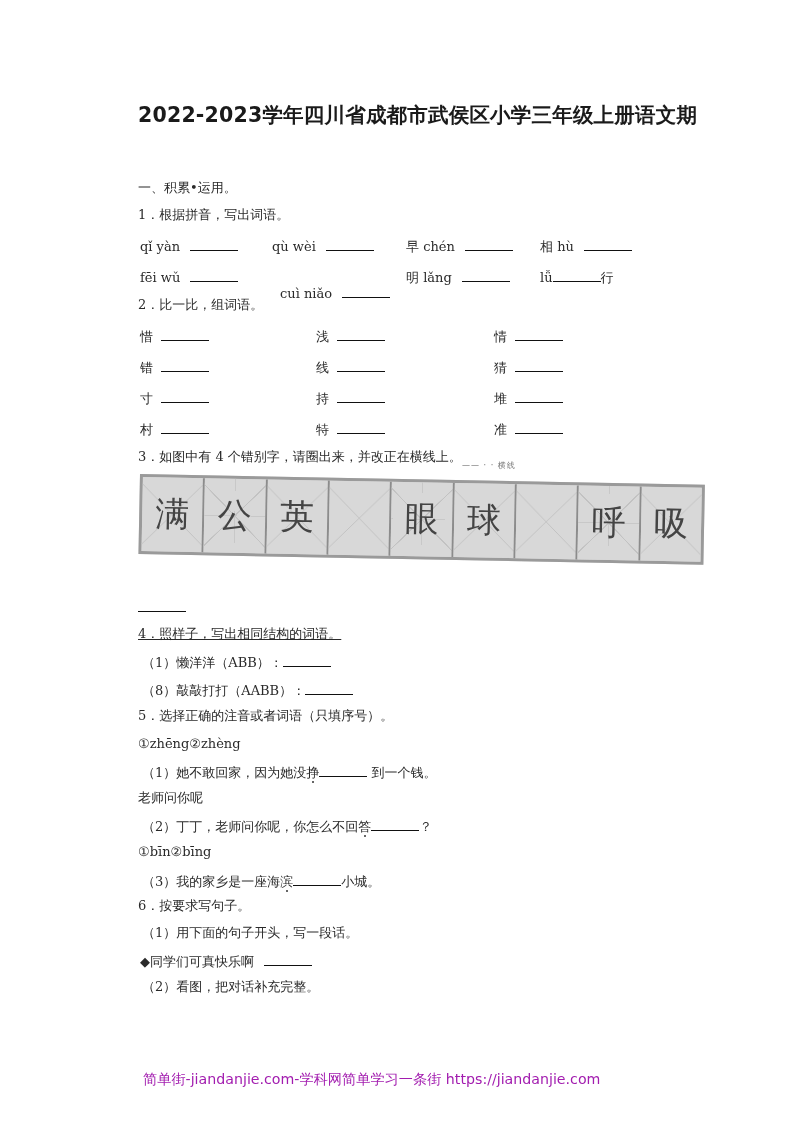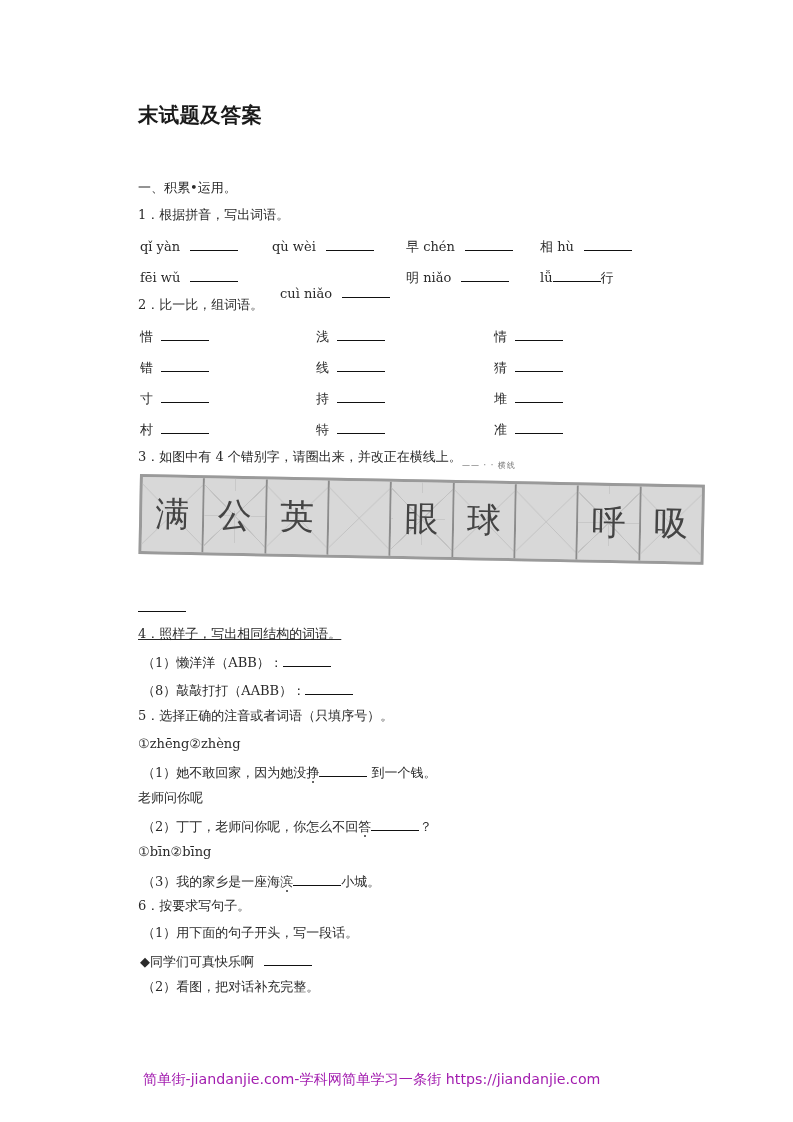--- a/index.html
+++ b/index.html
@@ -56,21 +56,21 @@
       font-family: "DejaVu Sans", "Liberation Sans", sans-serif;
       font-size: 14.2px; color: #a21caf; white-space: nowrap;
     }
   </style>
 </head>
 <body>
 
 <div>
 
   <div class="title">
-    <div>末试题及答案</div>
+    <div>2022-2023学年四川省成都市武侯区小学三年级上册语文期</div>
   </div>
 
   <div class="line" style="left:138px; top:179px;">一、积累•运用。</div>
 
   <div class="line" style="left:138px; top:206px;">1．根据拼音，写出词语。</div>
 
   <div class="grid-cell" style="left:140px; top:236px;">
     <span>qǐ yàn</span>
     <span class="blank w48" style="margin-left:6px;"></span>
   </div>
@@ -89,21 +89,21 @@
 
   <div class="grid-cell" style="left:140px; top:267px;">
     <span>fēi wǔ</span>
     <span class="blank w48" style="margin-left:6px;"></span>
   </div>
   <div class="grid-cell" style="left:280px; top:267px;margin-top:16px;">
     <span>cuì niǎo</span>
     <span class="blank w48" style="margin-left:6px;"></span>
   </div>
   <div class="grid-cell" style="left:406px; top:267px;">
-    <span>明 niǎo</span>
+    <span>明 lǎng</span>
     <span class="blank w48" style="margin-left:6px;"></span>
   </div>
   <div class="grid-cell" style="left:540px; top:267px;">
     <span>lǚ</span><span class="blank w48"></span><span>行</span>
   </div>
 
   <div class="line" style="left:138px; top:296px;">2．比一比，组词语。</div>
 
   <div class="grid-cell" style="left:140px; top:326px;"><span>惜</span><span class="blank w48" style="margin-left:8px;"></span></div>
   <div class="grid-cell" style="left:316px; top:326px;"><span>浅</span><span class="blank w48" style="margin-left:8px;"></span></div>

